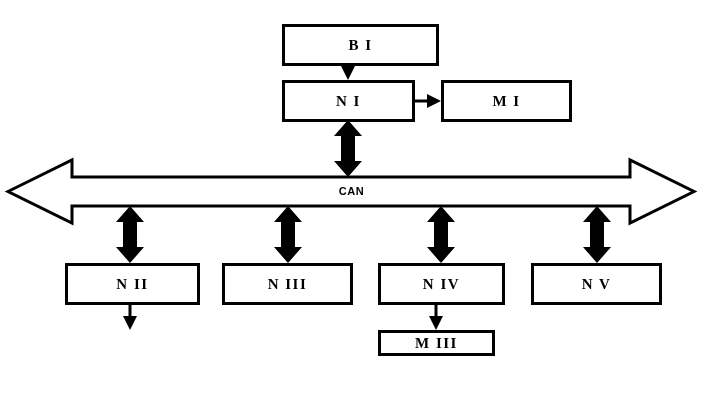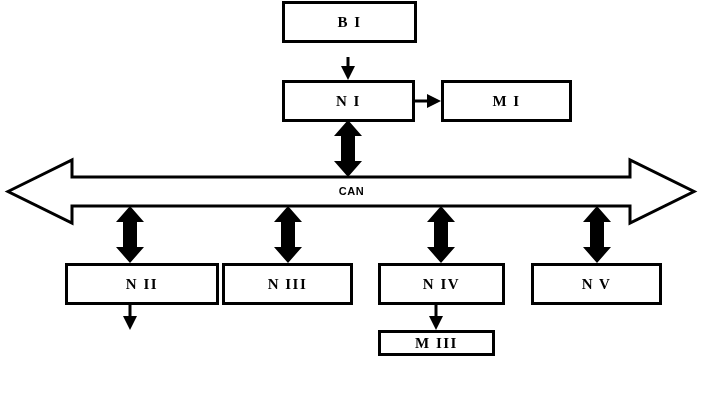--- a/index.html
+++ b/index.html
@@ -79,33 +79,33 @@
 
     <g>
       <line x1="436" y1="305" x2="436" y2="322" stroke="#000000" stroke-width="3"></line>
       <polygon points="436,330 429,316 443,316" fill="#000000"></polygon>
     </g>
 
   </svg>
 
   <div class="bus-label" style="left:0;top:185px;width:703px;">CAN</div>
 
-  <div class="node" style="left:282px;top:1px;width:135px;height:42px;">
+  <div class="node" style="left:282px;top:24px;width:157px;height:42px;">
       <span>B I</span>
     </div>
 
   <div class="node" style="left:441px;top:80px;width:131px;height:42px;">
       <span>M I</span>
     </div>
 
   <div class="node" style="left:282px;top:80px;width:133px;height:42px;">
       <span>N I</span>
     </div>
 
-  <div class="node" style="left:65px;top:263px;width:154px;height:42px;">
+  <div class="node" style="left:65px;top:263px;width:135px;height:42px;">
       <span>N II</span>
     </div>
 
   <div class="node" style="left:222px;top:263px;width:131px;height:42px;">
       <span>N III</span>
     </div>
 
   <div class="node" style="left:531px;top:263px;width:131px;height:42px;">
       <span>N V</span>
     </div>

